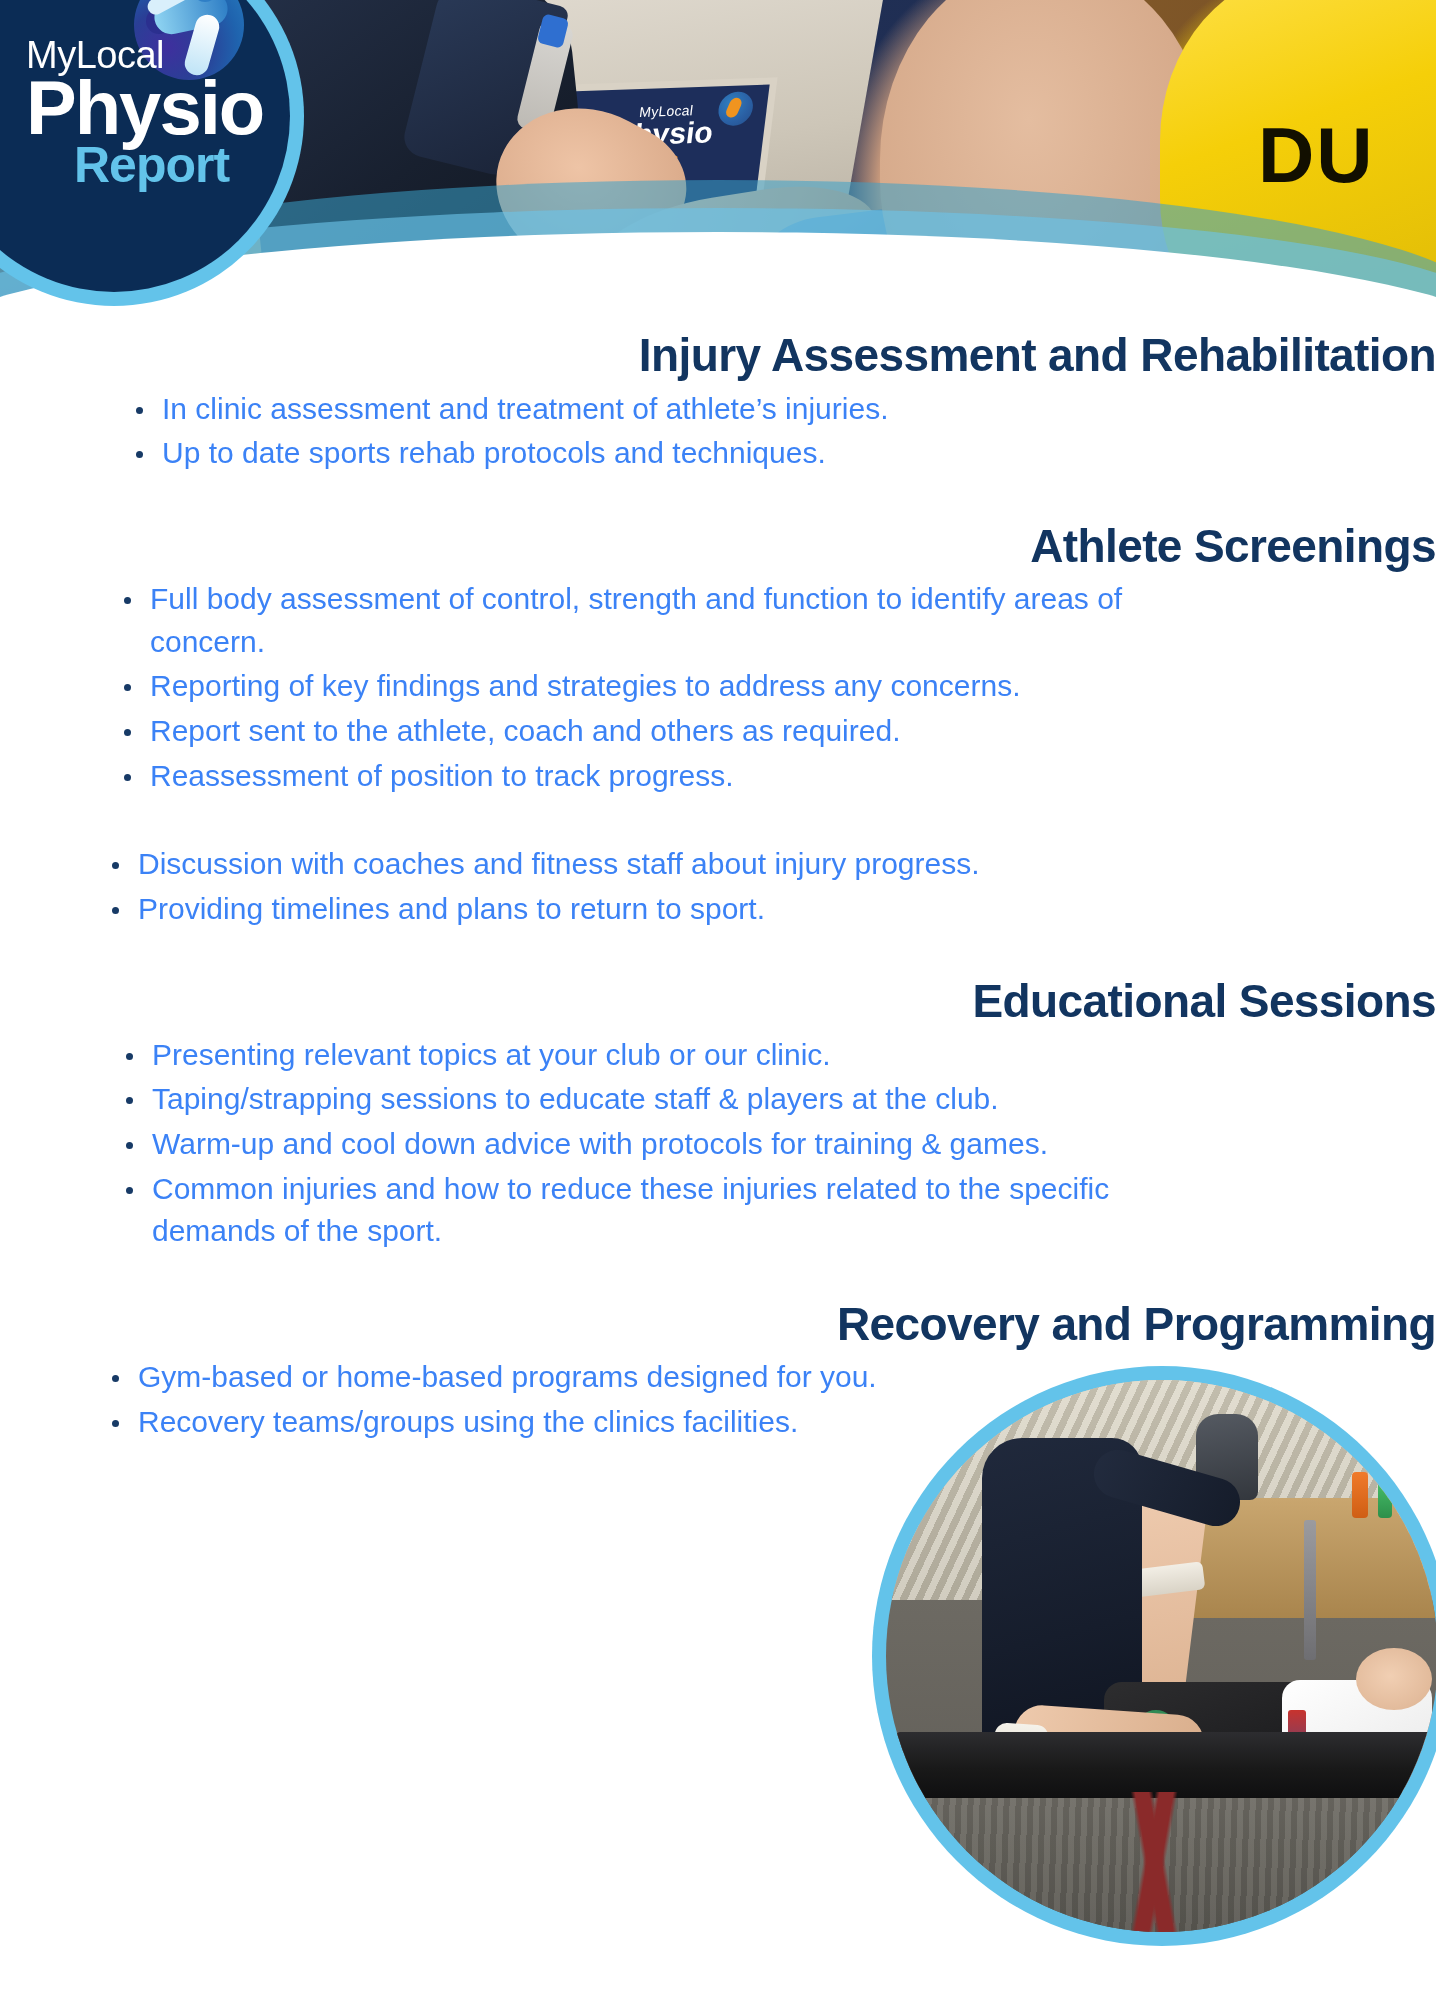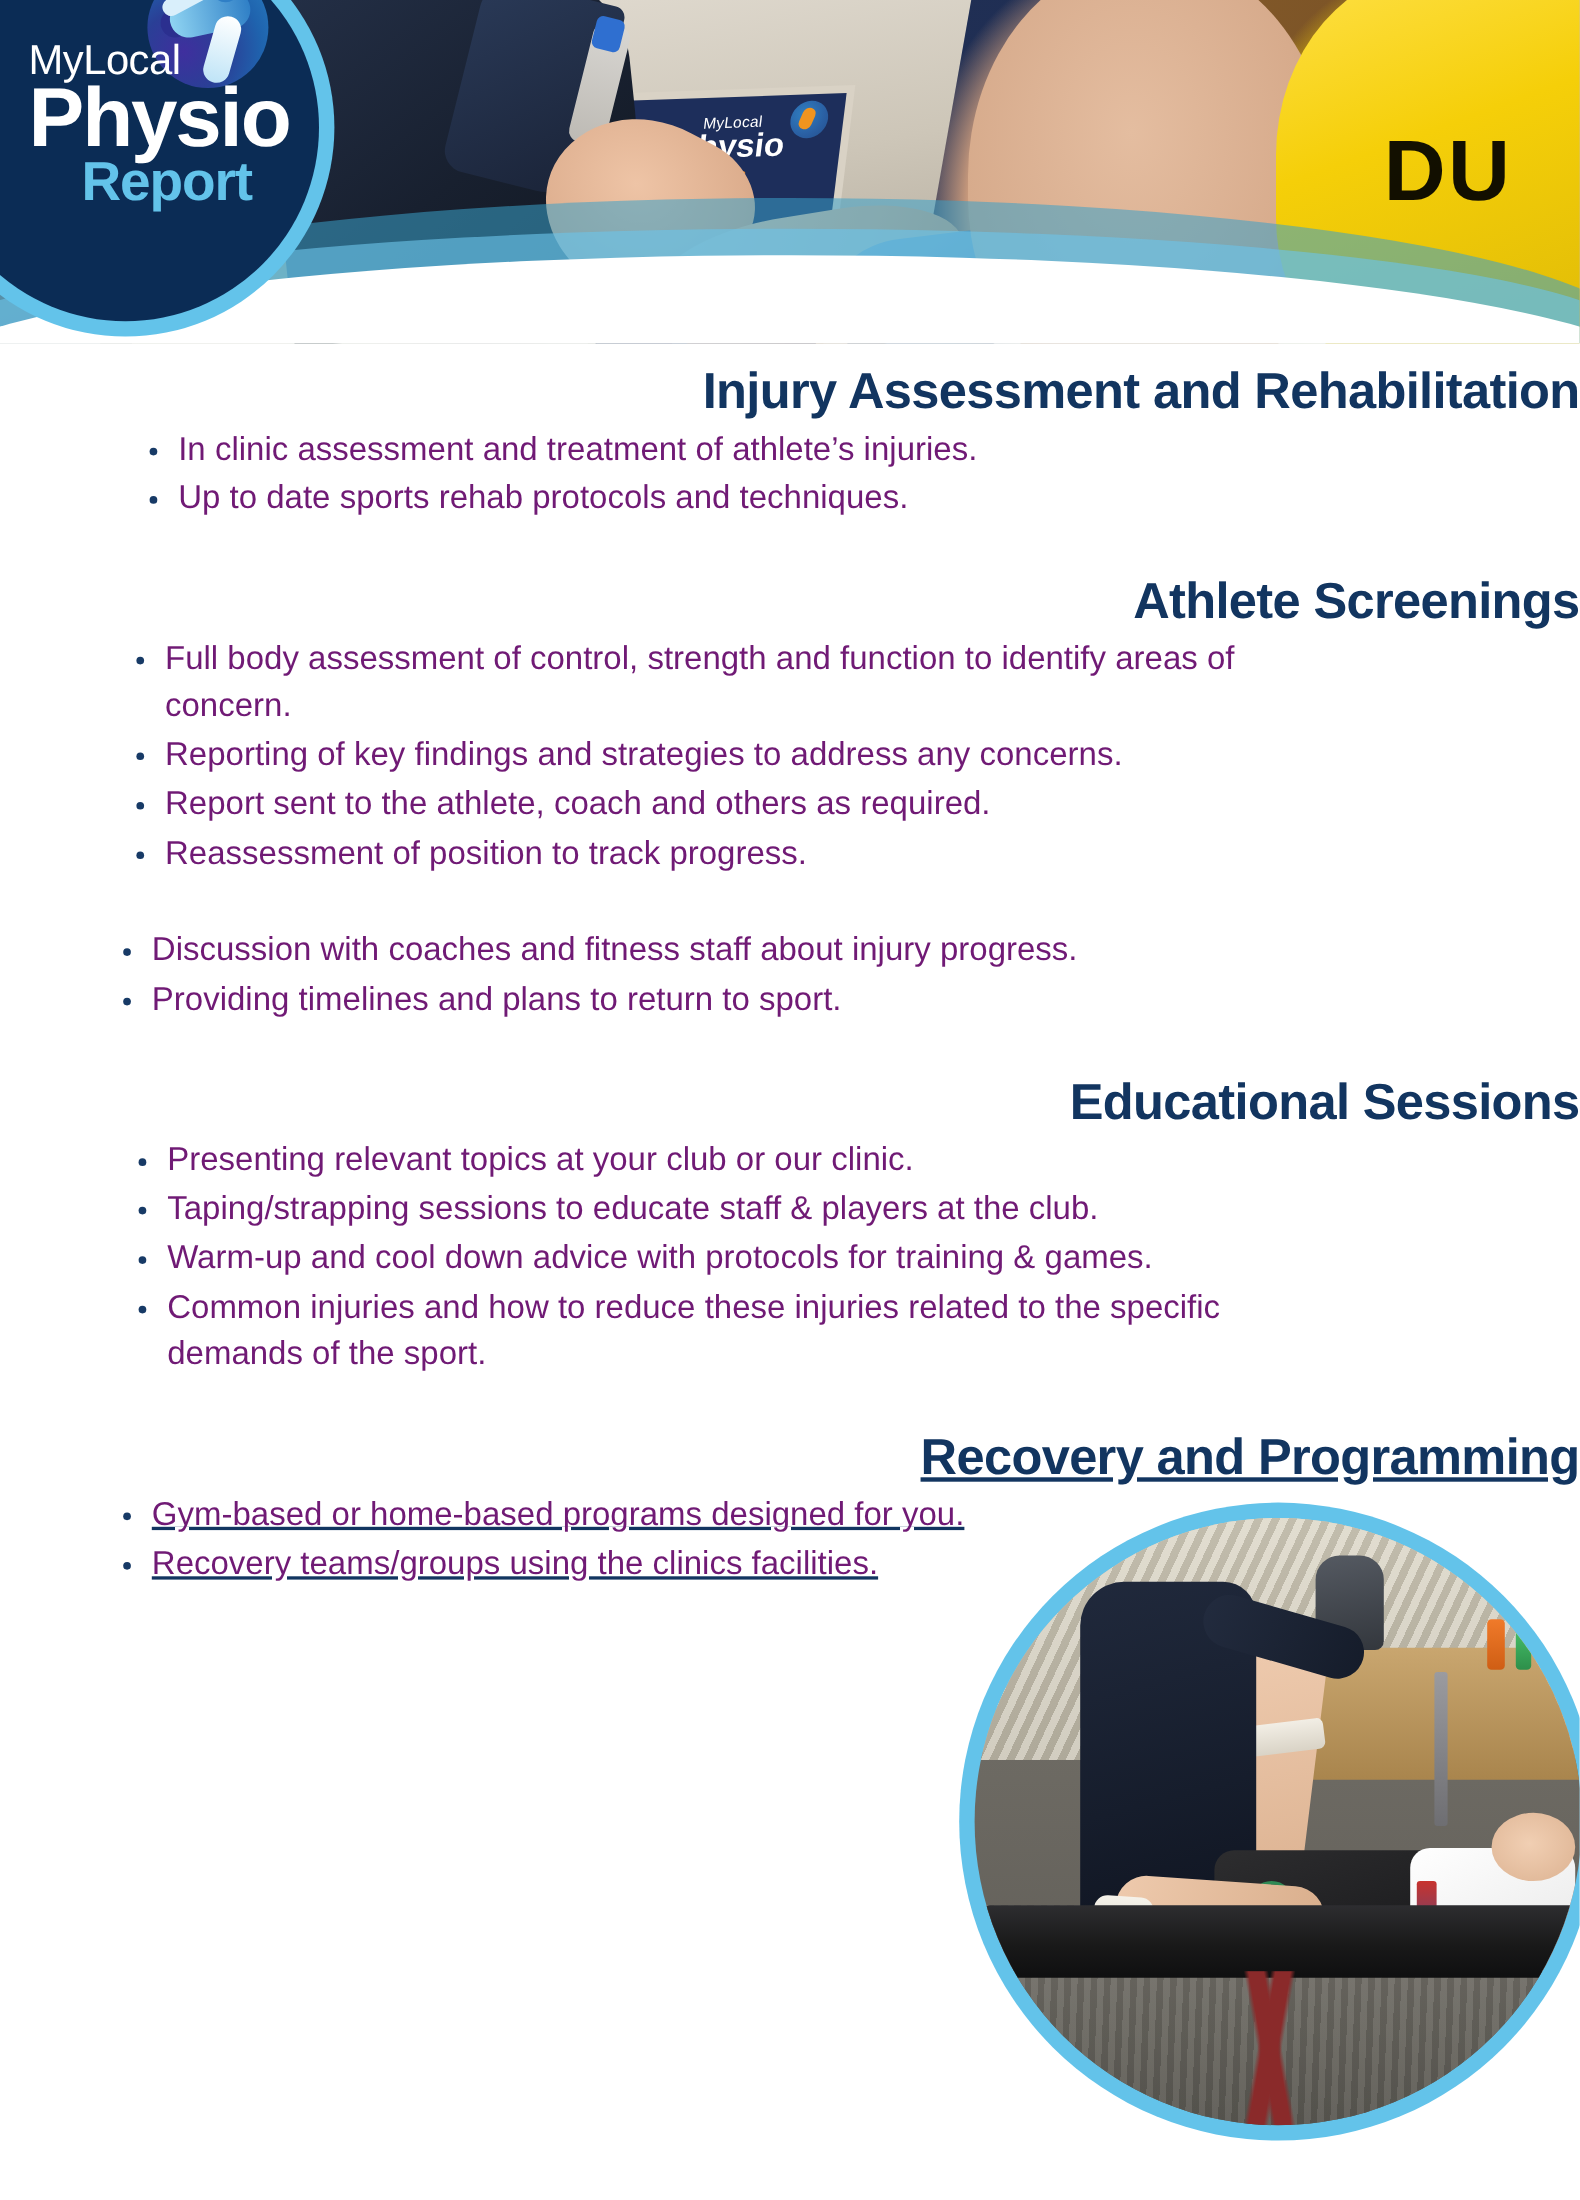--- a/index.html
+++ b/index.html
@@ -290,40 +290,40 @@
   }
 
   
   #content {
     position: absolute;
     top: 330px;
     left: 0;
     width: 1436px;
   }
   .section { margin: 0 0 46px 0; }
-  .section:last-child { margin-bottom: 0; text-decoration: underline; }
+  .section:last-child { margin-bottom: 0; }
   h2.section-title {
     margin: 0 0 6px 96px;
     font-size: 46px;
     font-weight: 700;
     color: #123560;
     letter-spacing: -0.6px;
     line-height: 1.12;
     text-align: right;
   }
   ul.bullets {
     margin: 0;
     padding: 0 0 0 132px;
     list-style: none;
   }
   ul.bullets li {
     position: relative;
     font-size: 30px;
     line-height: 1.42;
-    color: #701a75;
+    color: #3b82f6;
     padding-left: 30px;
     margin-bottom: 2px;
     max-width: 1010px;
   }
   ul.bullets li::before {
     content: "";
     position: absolute;
     left: 4px;
     top: 19px;
     width: 7px;

